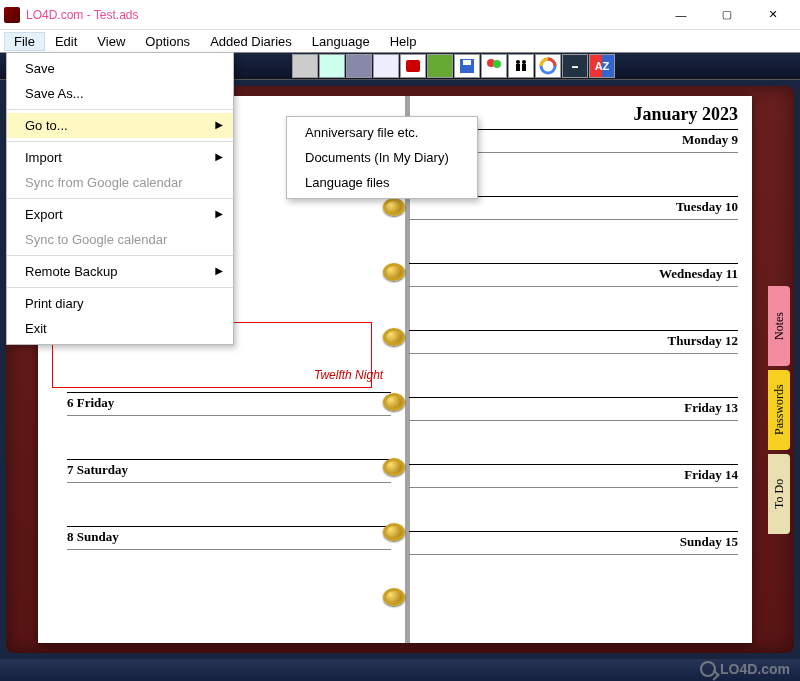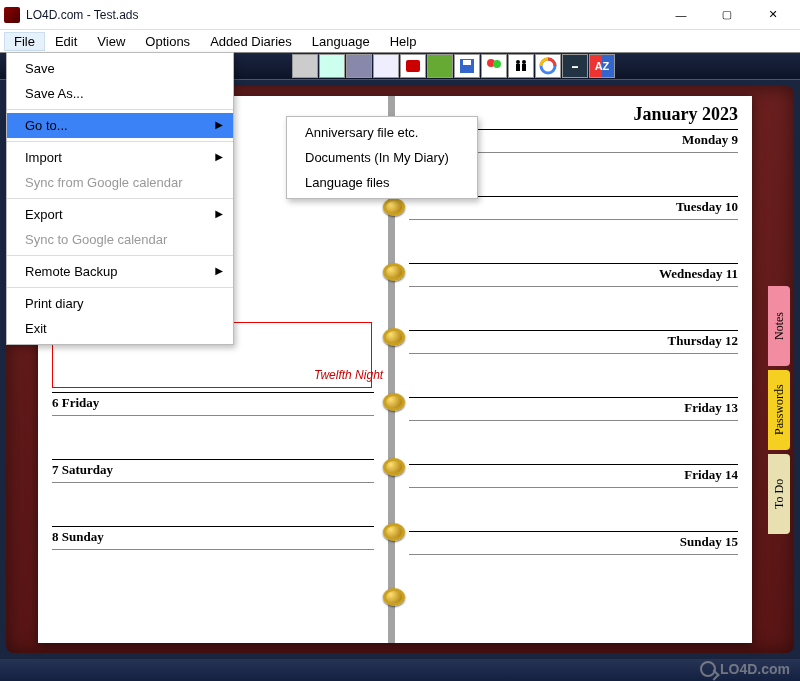--- a/index.html
+++ b/index.html
@@ -1,40 +1,40 @@
 <!DOCTYPE html>
 <html><head>
 <meta charset="utf-8">
 <style>
 * { box-sizing: border-box; margin: 0; padding: 0; }
 body { font-family: "Segoe UI", Tahoma, sans-serif; font-size: 12px; background: #fff; width: 800px; height: 681px; overflow: hidden; position: relative; }
 
 
 .titlebar { height: 30px; background: #fff; display: flex; align-items: center; padding: 0 4px; border-bottom: 1px solid #e0e0e0; }
 .titlebar .appicon { width: 16px; height: 16px; background: linear-gradient(135deg,#8b0000,#4a0000); margin-right: 6px; border-radius: 2px; }
-.titlebar .title { flex: 1; color: #0f172a; font-size: 12px; }
+.titlebar .title { flex: 1; color: #ec4899; font-size: 12px; }
 .tb-btns { display: flex; }
 .tb-btn { width: 46px; height: 30px; display: flex; align-items: center; justify-content: center; font-family: "Segoe MDL2 Assets","Segoe UI Symbol",sans-serif; font-size: 11px; }
 
 
 .menubar { height: 22px; display: flex; align-items: center; padding: 0 4px; background: #fff; font-size: 13px; }
 .menubar .mitem { padding: 2px 10px; cursor: default; }
 .menubar .mitem.active { background: #e5f1fb; border:1px solid #cde; padding:1px 9px;}
 
 
 .toolbar { height: 28px; background: linear-gradient(#1a2540,#0d1428); display: flex; align-items: center; padding: 1px; gap:1px; border-top:1px solid #888; border-bottom:1px solid #555;}
 .tool { width: 26px; height: 24px; background: #ddd; border: 1px solid #999; display:flex; align-items:center; justify-content:center; font-size:10px; }
 .tool svg { width:20px; height:20px; }
 
 
 .desk { position: absolute; top: 80px; left:0; right:0; bottom:22px; background:#1a2540; padding:6px; }
 .book { position:absolute; top:6px; left:6px; right:6px; bottom:6px; background:#7a2828; background:linear-gradient(#6a1f1f,#5a1515); border-radius:8px; box-shadow: inset 0 0 20px rgba(0,0,0,.5); }
 .pages { position:absolute; top:10px; left:32px; right:42px; bottom:10px; background:#fff; box-shadow:0 2px 10px rgba(0,0,0,.5); }
 .page-left, .page-right { position:absolute; top:0; bottom:0; width:50%; padding:8px 14px; }
-.page-left { left:0; border-right:7px solid #a3a3a3; }
+.page-left { left:15px; border-right:5px solid #a3a3a3; }
 .page-right { right:0; }
 
 .month-head { text-align:right; font-weight:bold; font-size:18px; margin-bottom:4px; font-family:"Times New Roman",serif;}
 .dayrow { border-top:1.5px solid #000; padding:2px 0 0 0; height:67px; position:relative; }
 .dayrow .dlabel { font-weight:bold; font-size:13px; font-family:"Times New Roman",serif; }
 .page-right .dlabel { text-align:right; }
 .dayrow .subline { position:absolute; top:22px; left:0; right:0; border-top:1px solid #888; }
 
 
 .binder { position:absolute; left:50%; top:14px; bottom:14px; width:24px; margin-left:-12px; display:flex; flex-direction:column; justify-content:space-around; }
@@ -47,21 +47,21 @@
 .stab.passwords { background:#f5d020; }
 .stab.todo { background:#e8e0b0; }
 
 
 .redbox { position:absolute; border:1.5px solid #e00; }
 .tw-note { position:absolute; font-style:italic; color:#c00; font-size:12px; }
 
 
 .dropdown { position:absolute; background:#fff; border:1px solid #bbb; box-shadow:2px 3px 6px rgba(0,0,0,.25); font-size:13px; color:#000; padding:3px 0; z-index:50;}
 .ditem { padding:5px 28px 5px 18px; position:relative; white-space:nowrap; }
-.ditem.hover { background:#3b82f6; }
+.ditem.hover { background:#fef9c3; }
 .ditem.disabled { color:#999; }
 .ditem .arrow { position:absolute; right:10px; top:6px; font-size:10px; }
 .dsep { border-top:1px solid #ddd; margin:3px 0; }
 
 
 .statusbar { position:absolute; bottom:0; left:0; right:0; height:22px; background:linear-gradient(#283455,#142040); }
 
 
 .watermark { position:absolute; right:10px; bottom:4px; color:#aaa; font-size:14px; opacity:.6; font-weight:bold; display:flex; align-items:center; gap:4px;margin-left:31px;}
 .watermark .wcirc { width:16px; height:16px; border:2px solid #aaa; border-radius:50%; position:relative;}

